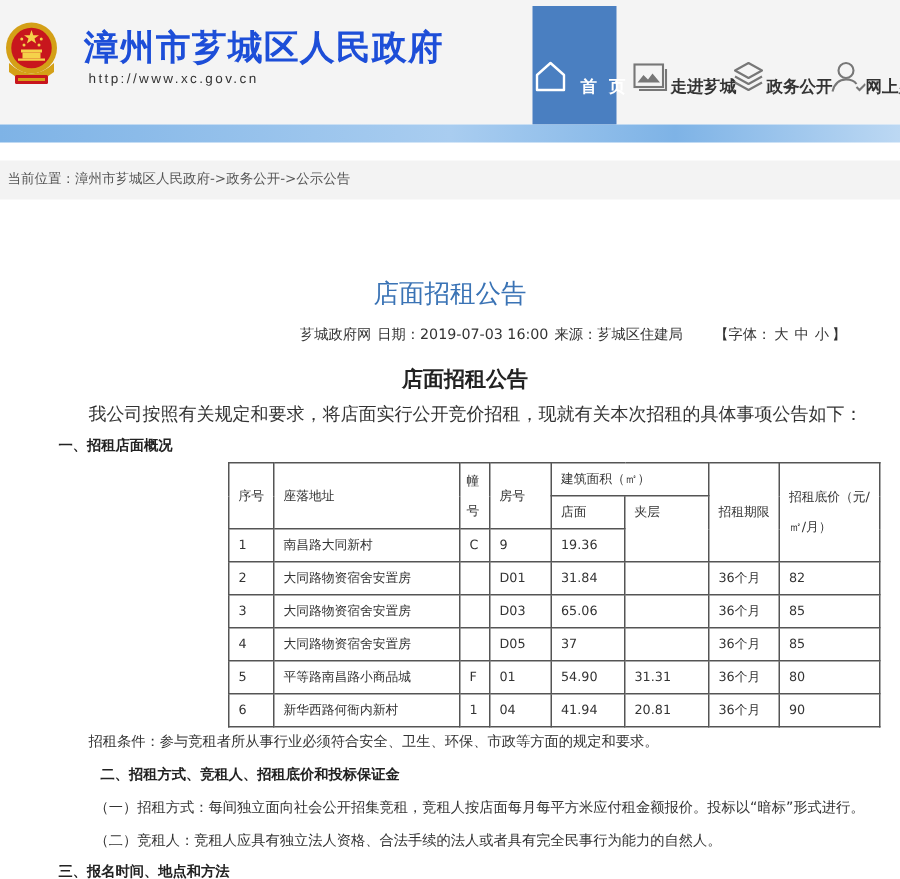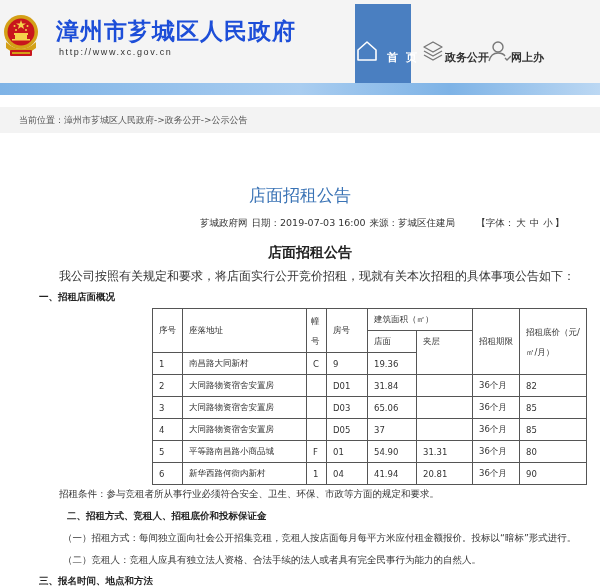--- a/index.html
+++ b/index.html
@@ -15,21 +15,21 @@
     .nav { position: absolute; top: 4px; left: 355px; height: 79px; display: flex; }
     .nav-item { width: 56px; height: 79px; display: flex; flex-direction: row; align-items: center; padding-top: 14px; color: #333; margin-right: 10px; }
     .nav-item.active { background: #4a7fc1; color: #ffffff; }
     .nav-item .nav-icon { width: 28px; height: 28px; display: flex; align-items: center; justify-content: center; }
     .nav-item .nav-label { margin-top: 14px; font-size: 11px; font-weight: bold; white-space: nowrap; }
     .nav-item.active .nav-label { letter-spacing: 8px; margin-left: 8px; }
 
     .bluebar { position: absolute; left: 0; top: 83px; width: 600px; height: 12px; background: linear-gradient(90deg, #7eb3e6 0%, #a9cdf0 50%, #7eb3e6 75%, #bcd8f3 100%); }
 
     
-    .breadcrumb { position: absolute; left: 0; top: 107px; width: 600px; height: 26px; background: #f3f3f3; font-size: 9px; color: #555; padding-left: 19px; line-height: 26px; white-space: nowrap; }
+    .breadcrumb { position: absolute; left: 0; top: 107px; width: 600px; height: 26px; background: #f3f3f3; font-size: 9px; color: #555; padding-left: 5px; line-height: 26px; white-space: nowrap; }
 
     
     .article-title { position: absolute; left: 0; width: 600px; top: 184px; text-align: center; font-size: 17px; color: #3a73b5; }
     .article-meta { position: absolute; left: 200px; top: 217px; font-size: 9.5px; color: #333; white-space: nowrap; }
     .article-meta span { margin-right: 4px; }
     .font-size-ctrl { margin-left: 14px; }
     .font-size-ctrl .fs { margin: 0 2px; cursor: pointer; }
 
     .doc-title { position: absolute; left: 0; width: 600px; top: 244px; text-align: center; font-size: 14px; font-weight: bold; color: #222; padding-left: 20px; }
     .intro { position: absolute; left: 59px; top: 268px; font-size: 12px; color: #333; white-space: nowrap; }
@@ -77,20 +77,30 @@
     <div class="nav-item active">
       <span class="nav-icon">
         <svg width="24" height="22" viewBox="0 0 24 22">
             <path d="M3 10 L12 2 L21 10 L21 20 L3 20 Z" fill="none" stroke="#fff" stroke-width="1.6" stroke-linejoin="round"></path>
           </svg>
       </span>
       <span class="nav-label">首页</span>
     </div>
     <div class="nav-item">
       <span class="nav-icon">
+        <svg width="26" height="22" viewBox="0 0 26 22">
+            <rect x="2" y="3" width="19" height="15" fill="none" stroke="#777" stroke-width="1.4"></rect>
+            <path d="M23 6 L23 20 L5 20" fill="none" stroke="#777" stroke-width="1.4"></path>
+            <path d="M4 15 L8 10 L11 13 L14 9 L19 15 Z" fill="#777"></path>
+          </svg>
+      </span>
+      <span class="nav-label">走进芗城</span>
+    </div>
+    <div class="nav-item">
+      <span class="nav-icon">
         <svg width="24" height="24" viewBox="0 0 24 24">
             <path d="M12 3 L21 8 L12 13 L3 8 Z" fill="none" stroke="#777" stroke-width="1.4" stroke-linejoin="round"></path>
             <path d="M3 12 L12 17 L21 12" fill="none" stroke="#777" stroke-width="1.4" stroke-linejoin="round"></path>
             <path d="M3 16 L12 21 L21 16" fill="none" stroke="#777" stroke-width="1.4" stroke-linejoin="round"></path>
           </svg>
       </span>
       <span class="nav-label">政务公开</span>
     </div>
     <div class="nav-item">
       <span class="nav-icon">

